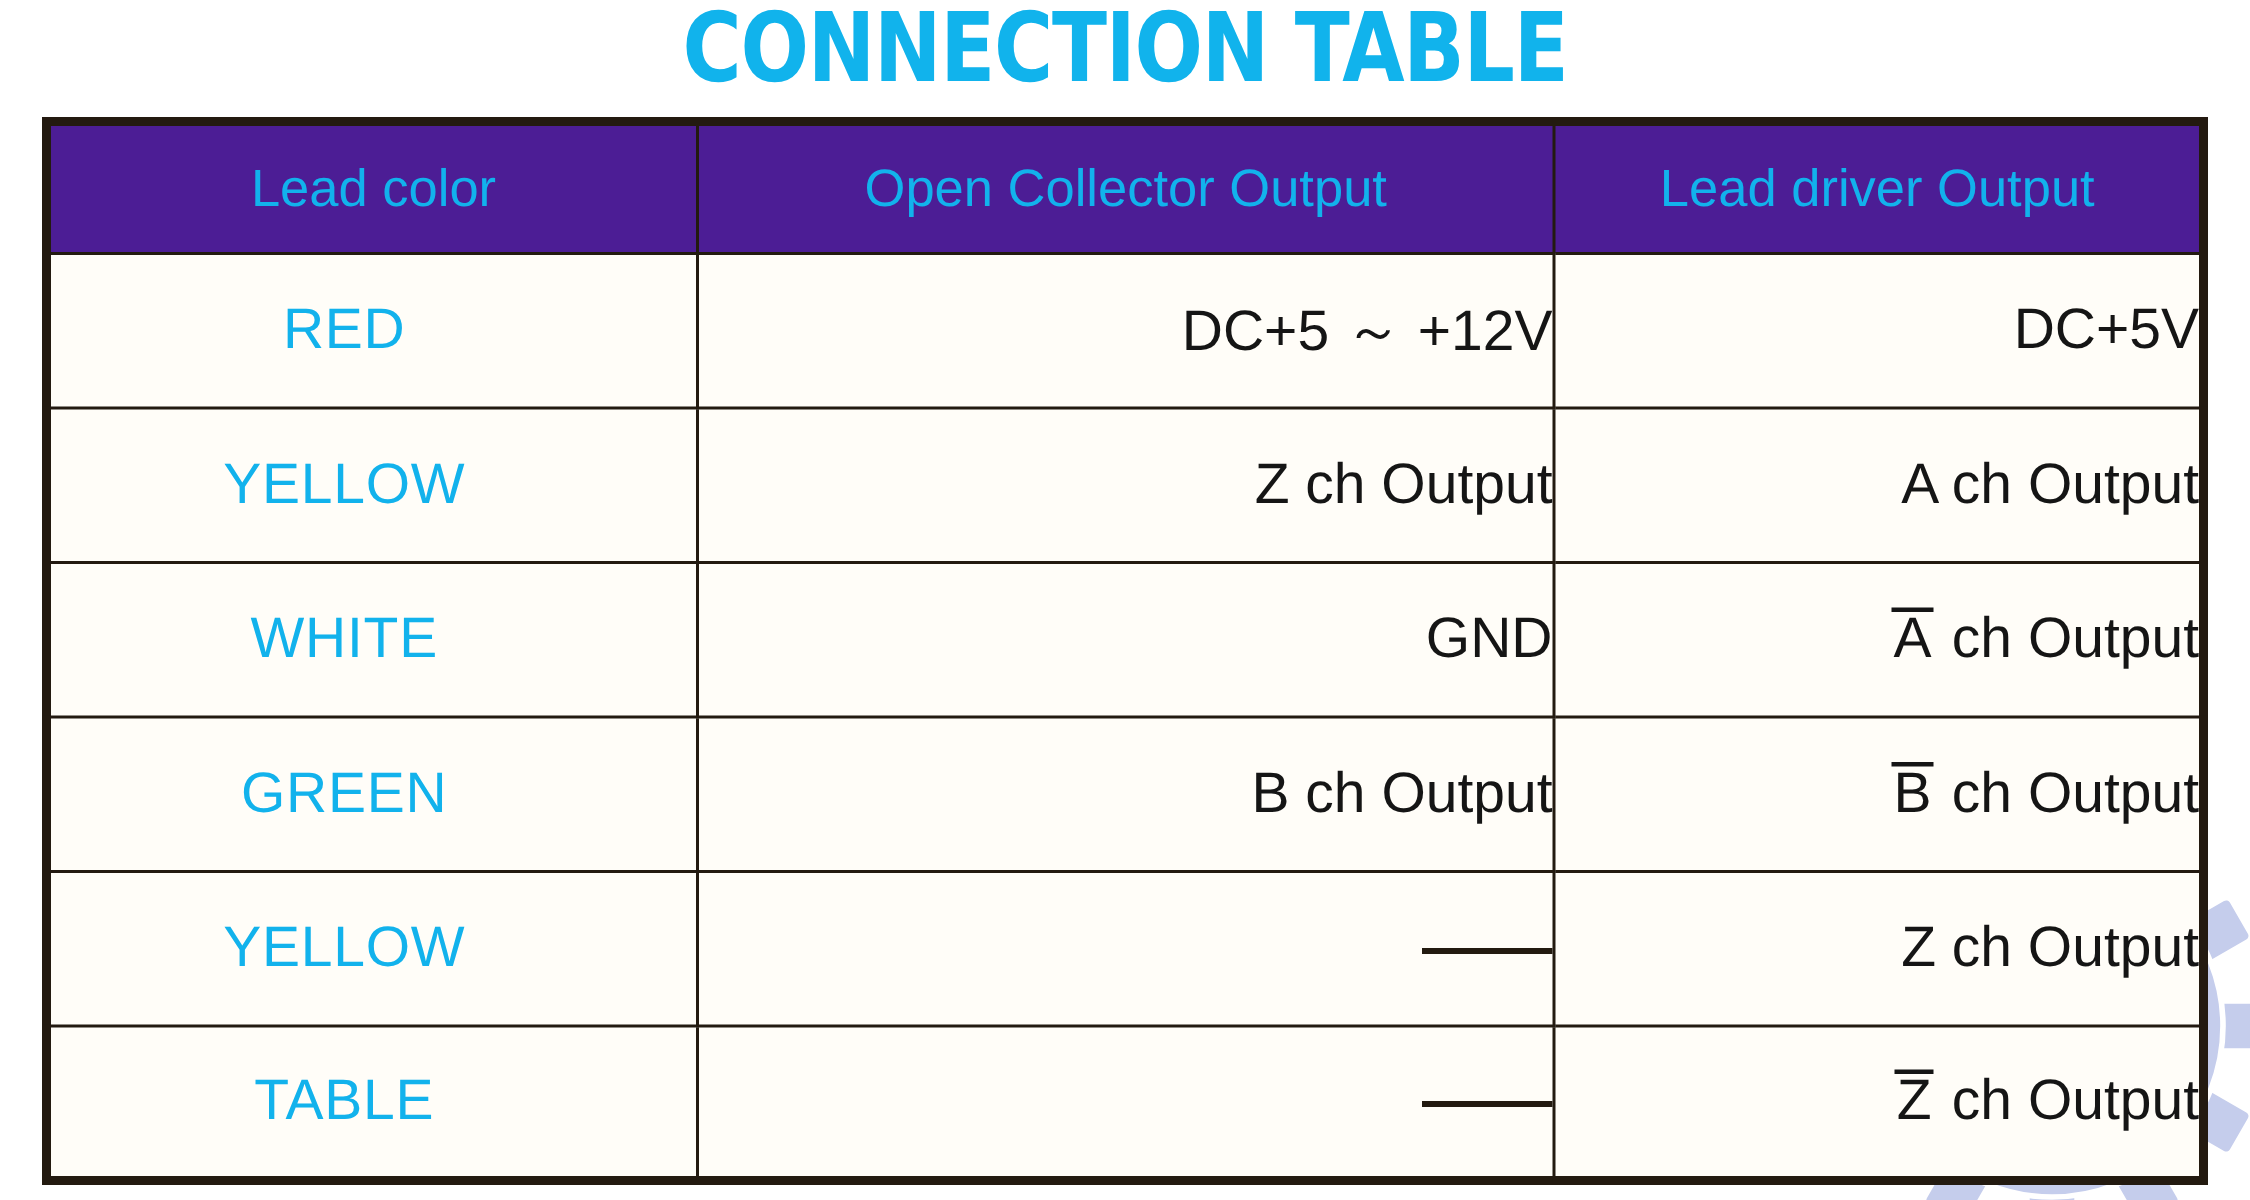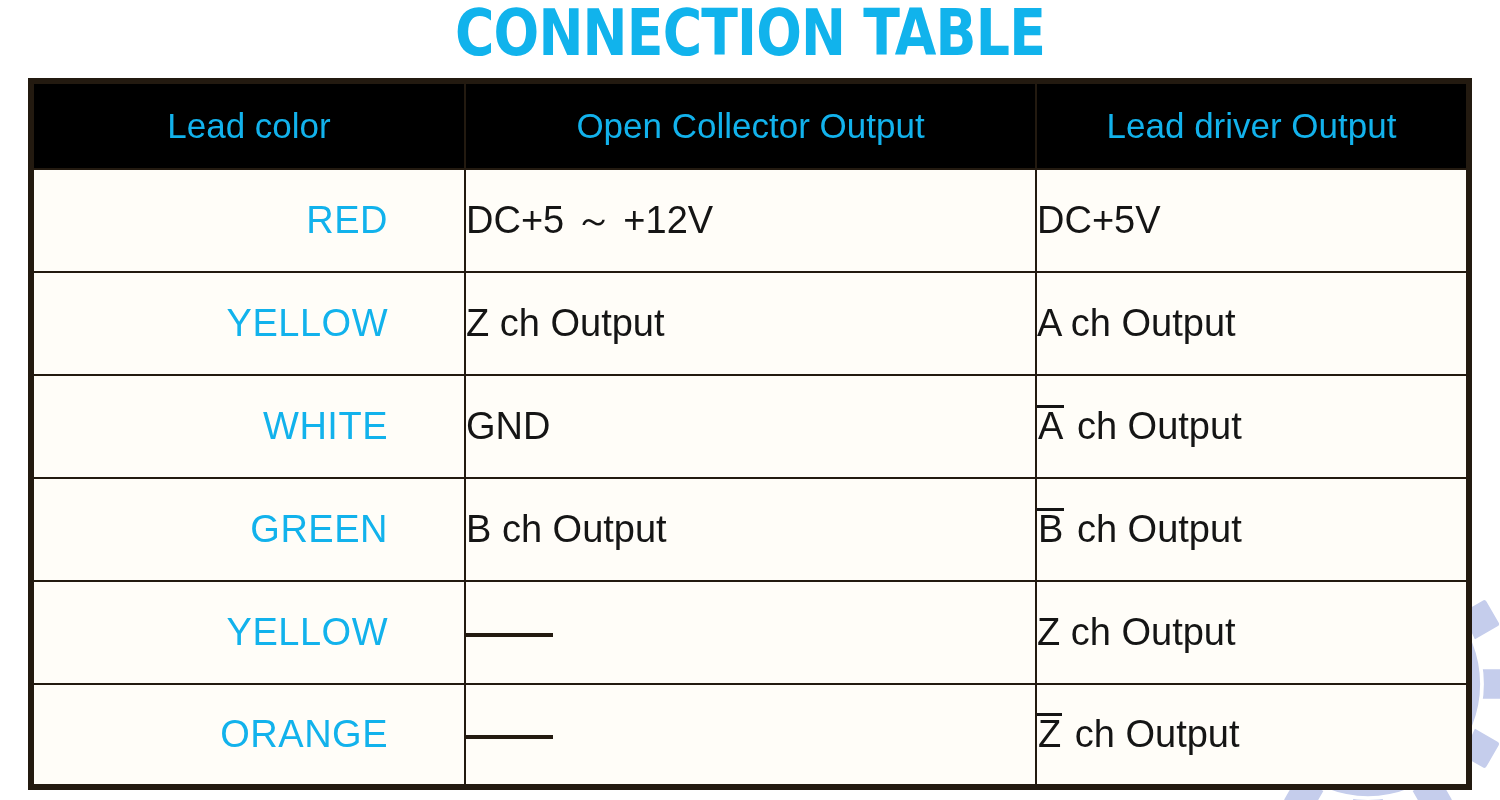--- a/index.html
+++ b/index.html
@@ -67,44 +67,44 @@
   }
   table.connection-table {
     border: 6px solid #231a10;
   }
   col.c-lead   { width: 434px; }
   col.c-open   { width: 571px; }
   col.c-line   { width: 433px; }
 
   thead tr { height: 88px; }
   thead th {
-    background: #000000;
+    background: #4c1d95;
     color: #12b2ec;
     font-size: 35px;
     font-weight: 400;
     text-align: center;
     vertical-align: middle;
     padding: 0;
     border-bottom: 5px solid #231a10;
   }
 
   tbody tr { height: 78px; }
   tbody td {
     padding: 0;
     vertical-align: middle;
     font-size: 38px;
     font-weight: 400;
     color: #151515;
-    text-align: left;
+    text-align: right;
     background: #fffdf8;
   }
   tbody td.lead-cell {
     color: #12b2ec;
-    text-align: right;
-    padding-right: 76px;
+    text-align: center;
+    padding-right: 39px;
     letter-spacing: 0.5px;
   }
   tbody td.val-cell .val-inner {
     display: inline-block;
     white-space: nowrap;
   }
   
   .ovl {
     border-top: 3px solid #151515;
     display: inline-block;
@@ -212,19 +212,19 @@
           <td class="lead-cell">GREEN</td>
           <td class="val-cell"><span class="val-inner">B ch Output</span></td>
           <td class="val-cell"><span class="val-inner"><span class="ovl">B</span> ch Output</span></td>
         </tr>
         <tr>
           <td class="lead-cell">YELLOW</td>
           <td class="val-cell"><span class="dash-mark"></span></td>
           <td class="val-cell"><span class="val-inner">Z ch Output</span></td>
         </tr>
         <tr>
-          <td class="lead-cell">ORANGE</td>
+          <td class="lead-cell">TABLE</td>
           <td class="val-cell"><span class="dash-mark"></span></td>
           <td class="val-cell"><span class="val-inner"><span class="ovl">Z</span> ch Output</span></td>
         </tr>
       </tbody>
   </table>
 </div>
 
 </body></html>

